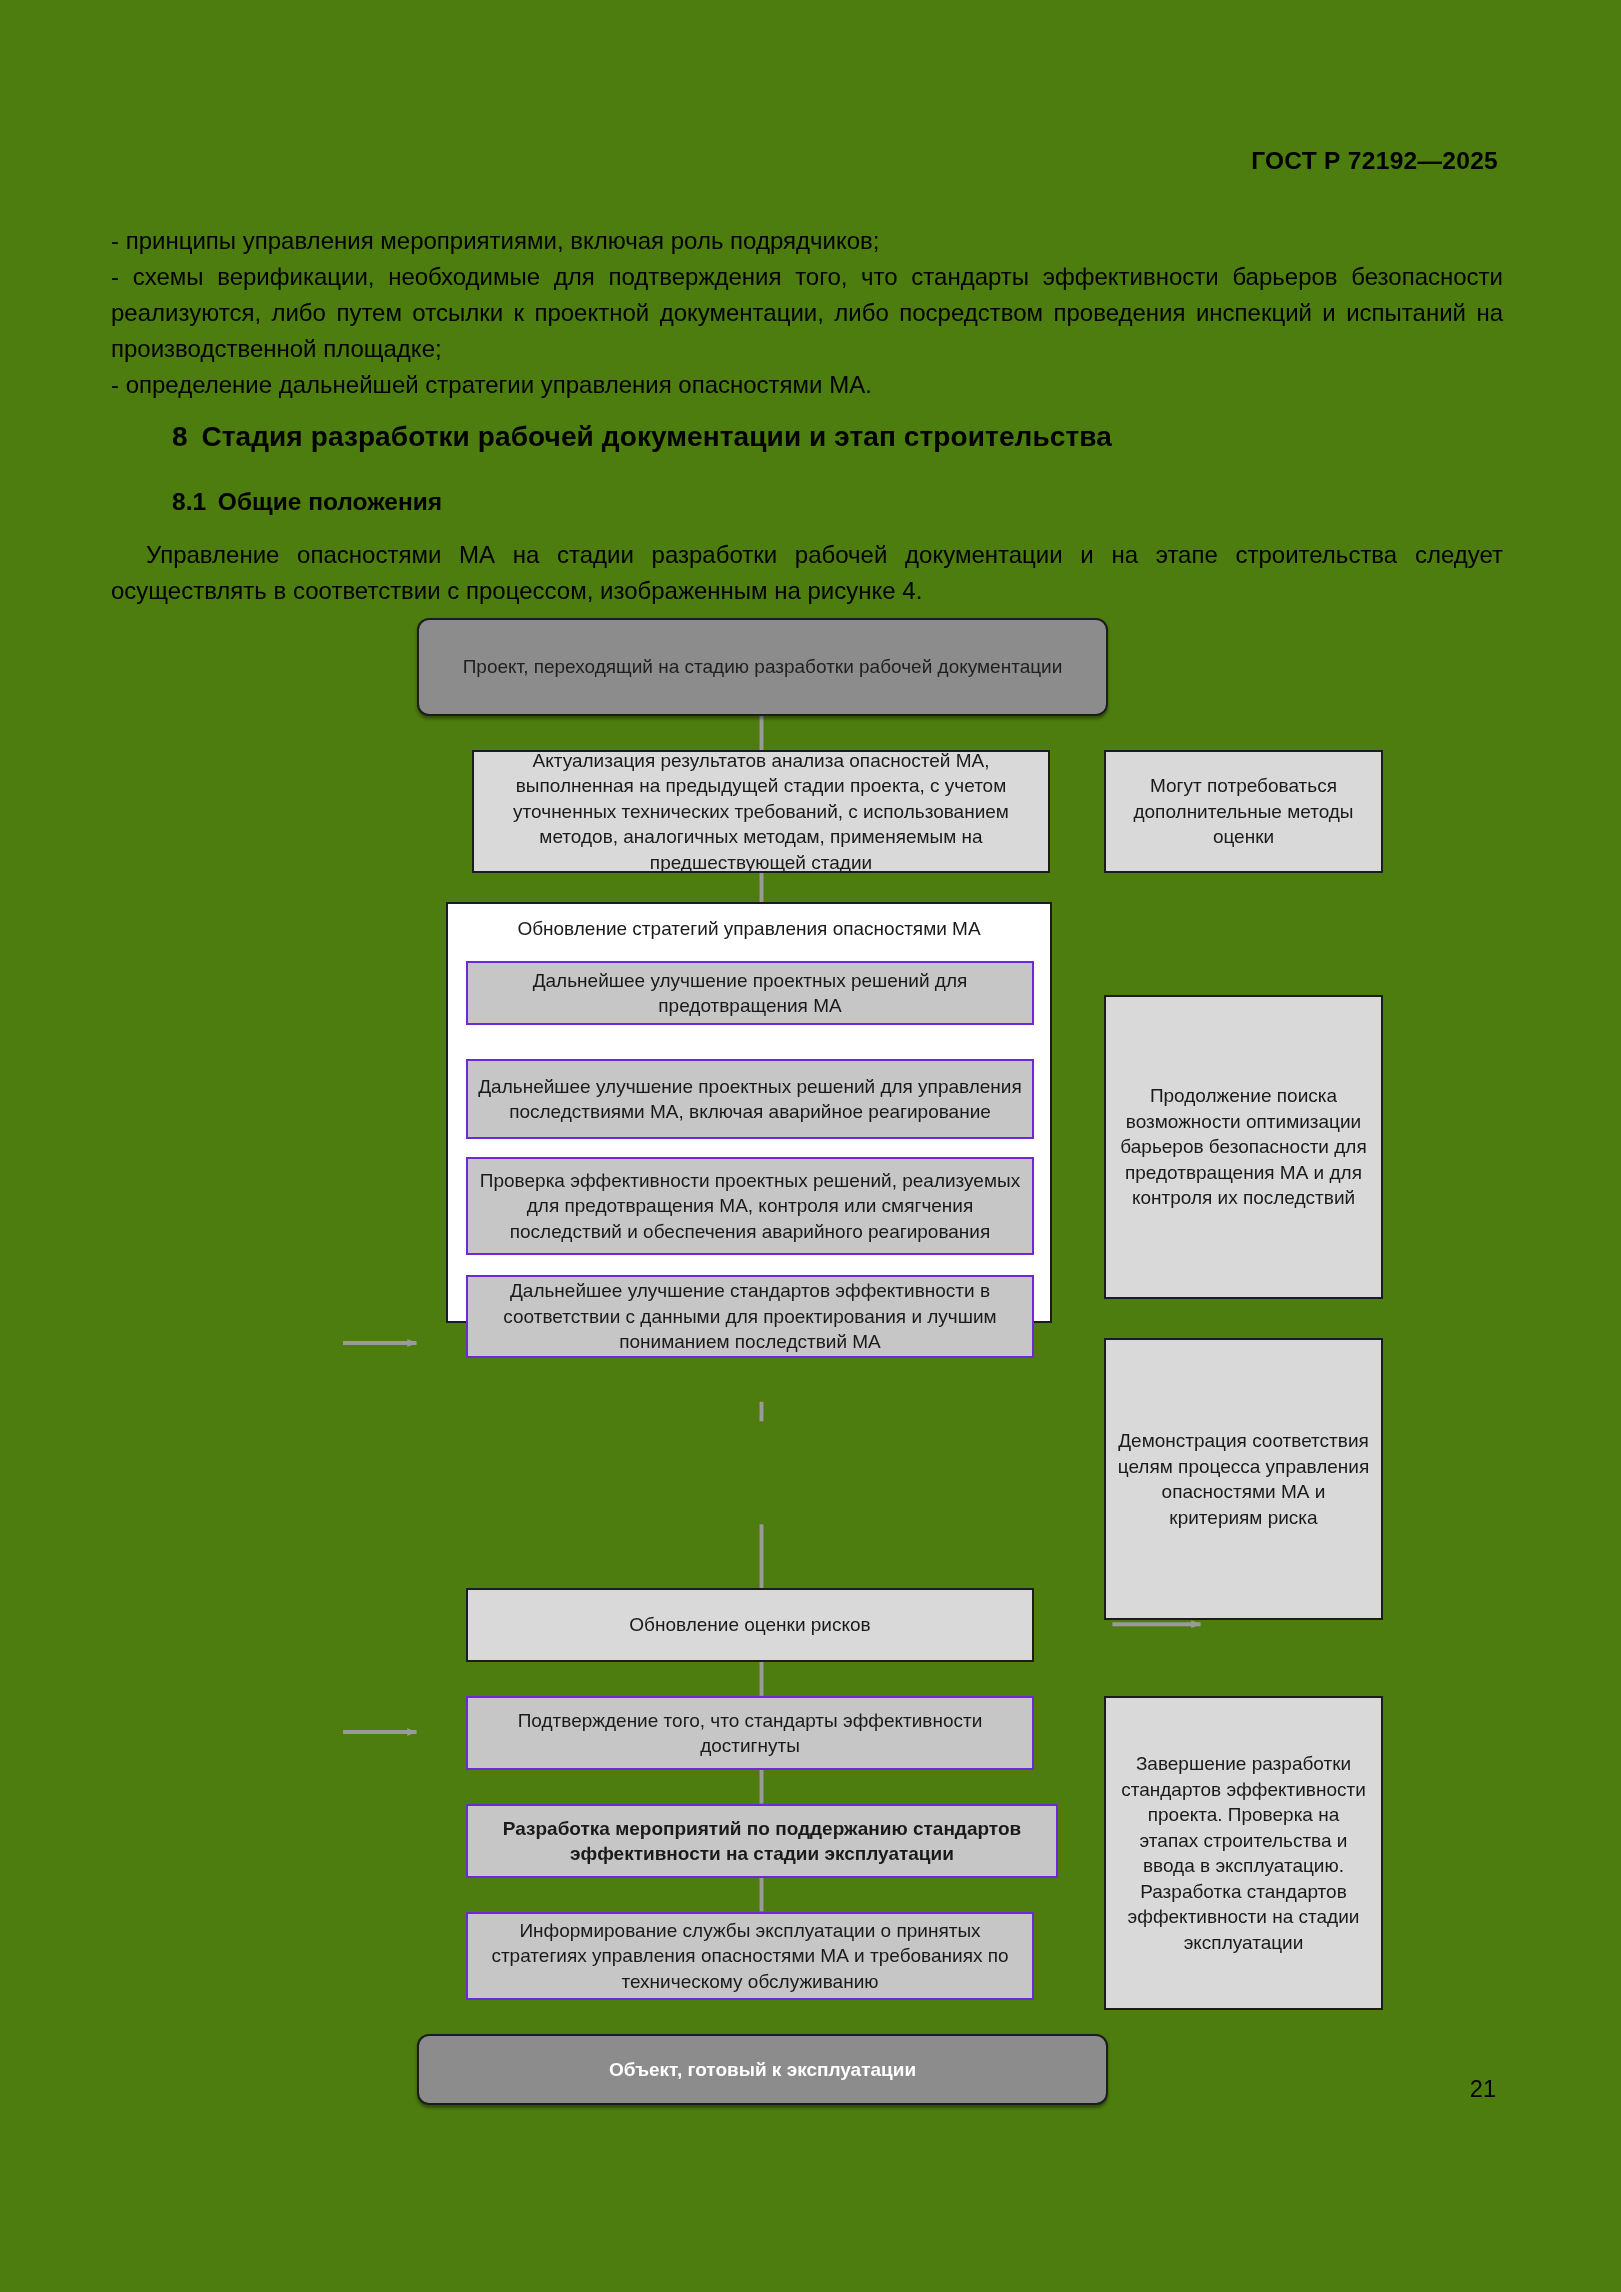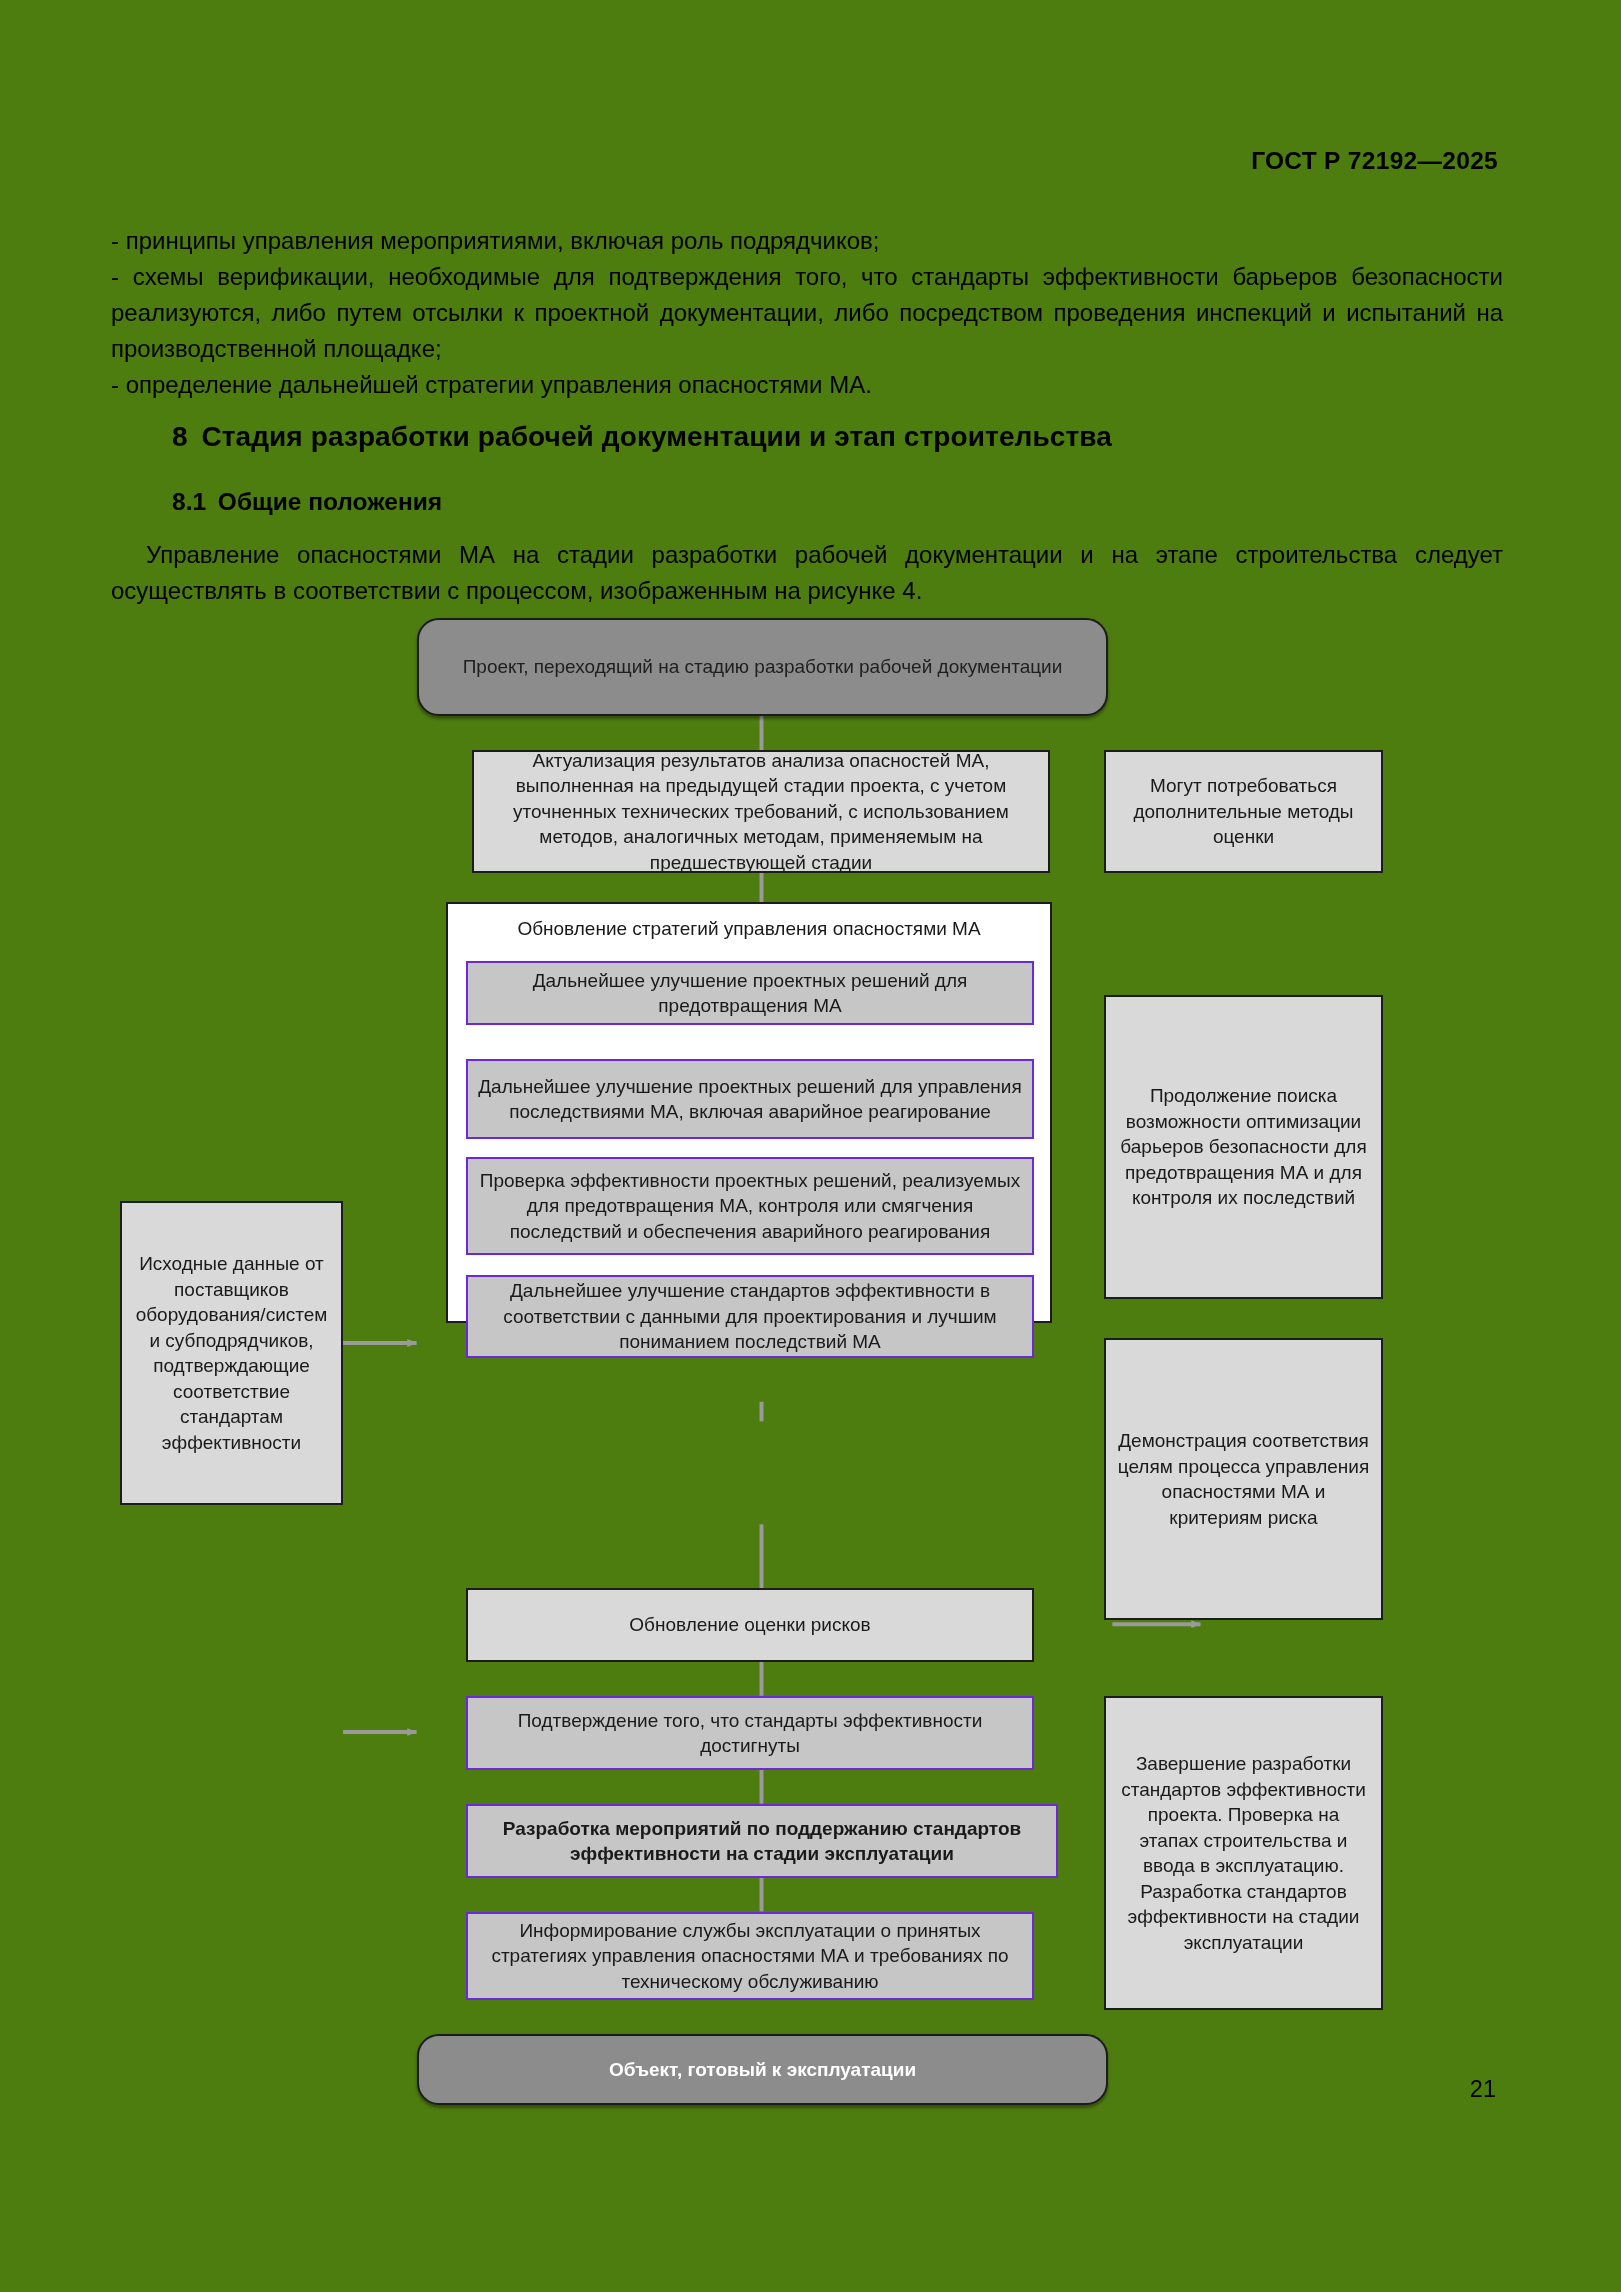--- a/index.html
+++ b/index.html
@@ -90,21 +90,21 @@
     font-size: 19px;
     line-height: 25.5px;
     color: #1a1a1a;
   }
   .node span { display: block; padding: 0 9.8px; }
 
   
   .terminator {
     background: #8c8c8c;
     border: 2px solid #1c1c1c;
-    border-radius: 22px;
+    border-radius: 12px;
     box-shadow: 0 2.9px 2.9px rgba(0,0,0,0.35);
   }
   .terminator.start { color: #1f1f1f; }
   .terminator.end   { color: #ffffff; font-weight: bold; }
 
   
   .box-light {
     background: #d9d9d9;
     border: 2px solid #1c1c1c;
   }
@@ -253,23 +253,20 @@
     </div>
 
     <div class="node box-mid" style="left:466px; top:667px; width:568px; height:83px;">
       <span>Дальнейшее улучшение стандартов эффективности в соответствии с данными для проектирования и лучшим пониманием последствий МА</span>
     </div>
 
     <div class="node box-light" style="left:1104px; top:387px; width:279px; height:304px;">
       <span>Продолжение поиска возможности оптимизации барьеров безопасности для предотвращения МА и для контроля их последствий</span>
     </div>
 
-    <div class="node box-light" style="left:120px; top:593px; width:223px; height:304px;">
-      <span>Исходные данные от поставщиков оборудования/систем и субподрядчиков, подтверждающие соответствие стандартам эффективности</span>
-    </div>
 
     <div class="node box-light" style="left:466px; top:980px; width:568px; height:74px;">
       <span>Обновление оценки рисков</span>
     </div>
 
     <div class="node box-light" style="left:1104px; top:730px; width:279px; height:282px;">
       <span>Демонстрация соответствия целям процесса управления опасностями МА и критериям риска</span>
     </div>
 
     <div class="node box-mid" style="left:466px; top:1088px; width:568px; height:74px;">

